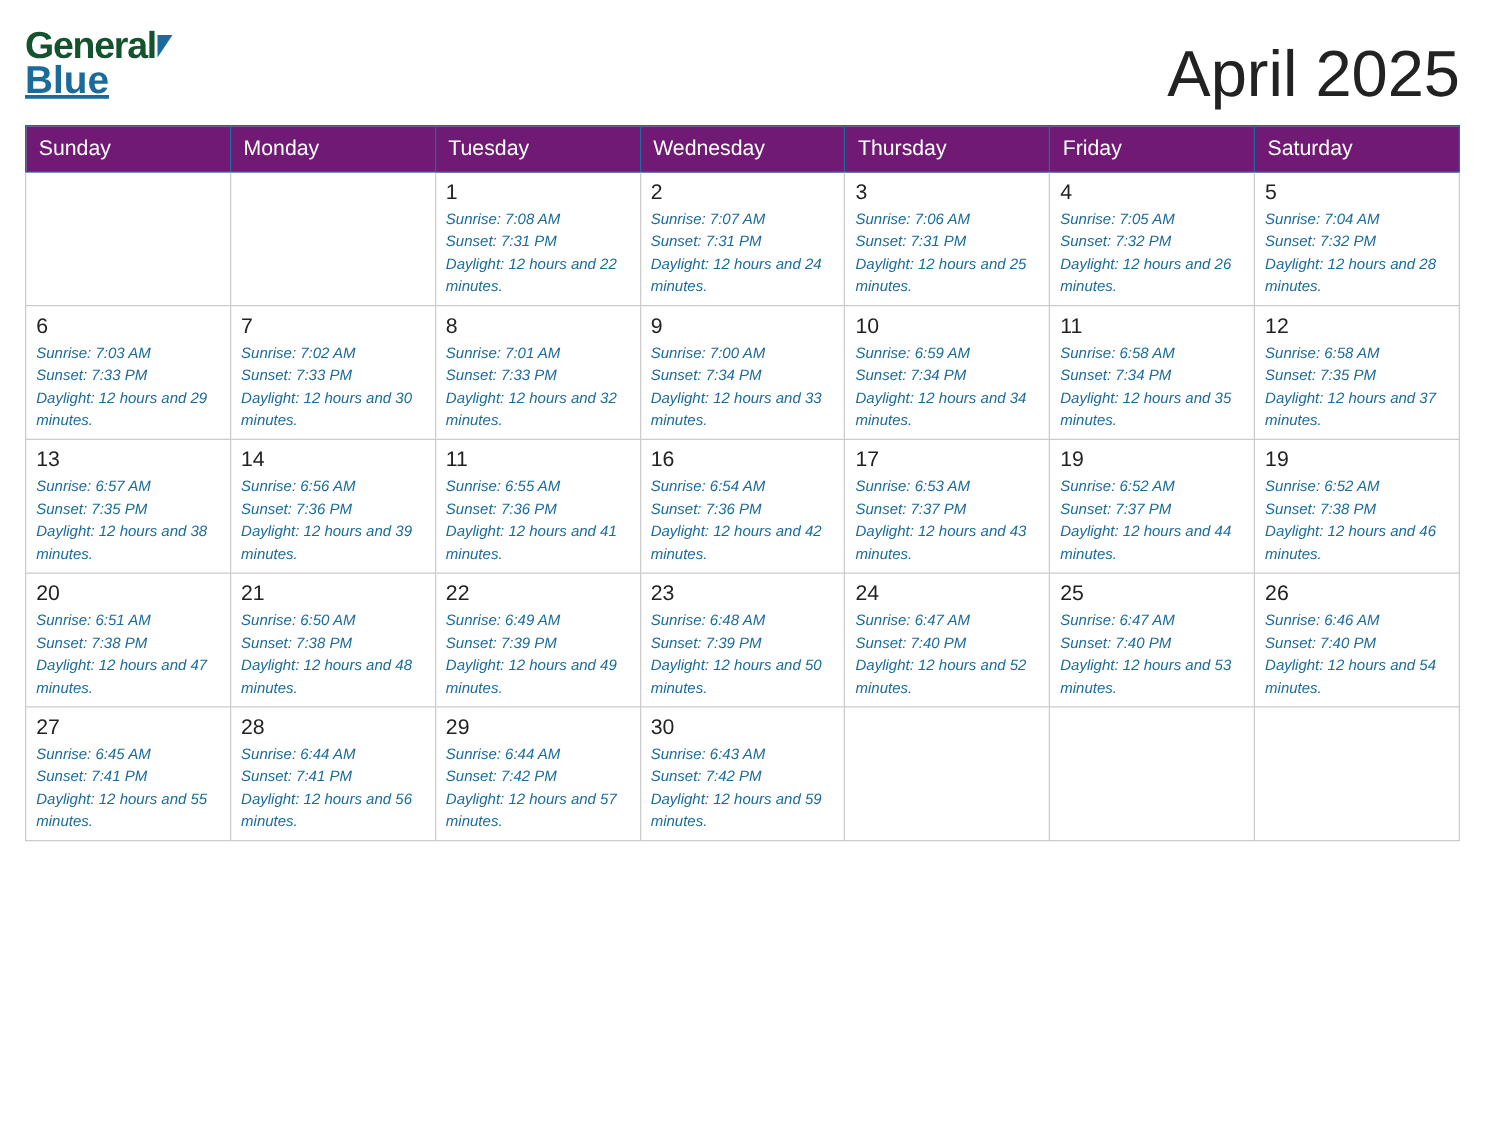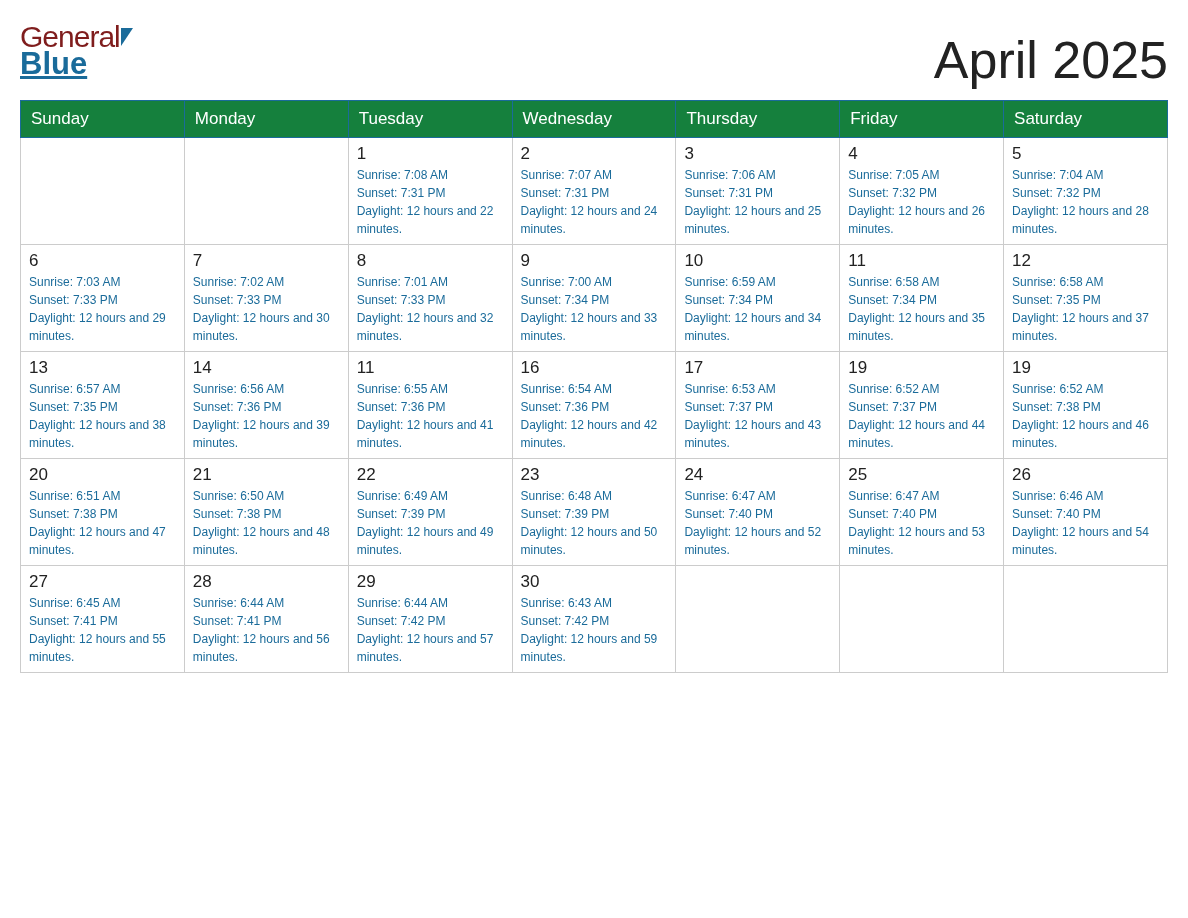--- a/index.html
+++ b/index.html
@@ -27,21 +27,21 @@
     }
     .location {
       font-size: 22px;
       color: #333;
     }
     .calendar-table {
       width: 100%;
       border-collapse: collapse;
     }
     .calendar-table th {
-      background-color: #15803d;
+      background-color: #701a75;
       color: #fff;
       text-align: left;
       padding: 8px 10px;
       font-size: 17px;
       font-weight: normal;
       border: 1px solid #1a6b9a;
     }
     .calendar-table td {
       border: 1px solid #ccc;
       vertical-align: top;
@@ -53,37 +53,38 @@
       font-size: 17px;
       color: #222;
       font-weight: normal;
       display: block;
       margin-bottom: 2px;
     }
     .day-info {
       font-size: 12px;
       color: #1a6b9a;
       line-height: 1.5;
+      font-style: italic;
     }
     .empty-cell {
       background: #fff;
     }
     
     .logo-wrapper {
       display: flex;
       flex-direction: column;
     }
     .logo-top {
       display: flex;
       align-items: center;
     }
     .logo-g {
       font-size: 30px;
-      font-weight: normal;
-      color: #7f1d1d;
+      font-weight: bold;
+      color: #14532d;
       letter-spacing: -1px;
     }
     .logo-triangle {
       display: inline-block;
       width: 0;
       height: 0;
       border-style: solid;
       border-width: 18px 12px 0 0;
       border-color: #1a6b9a transparent transparent transparent;
       margin: 0 1px;

